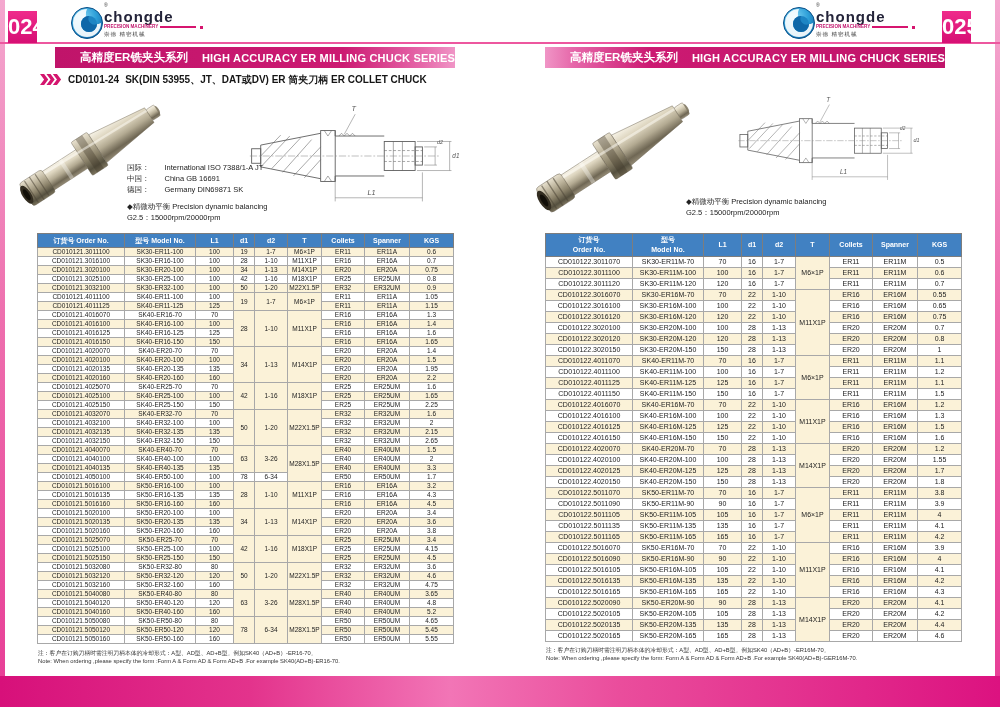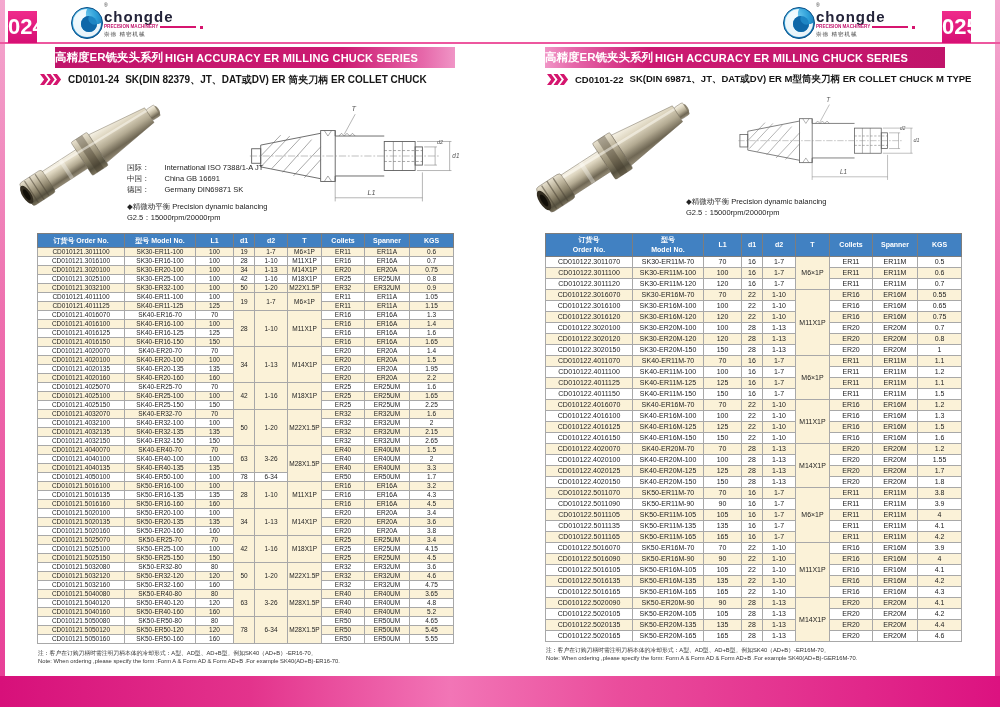--- a/index.html
+++ b/index.html
@@ -18,21 +18,21 @@
   .logo-circle svg{width:34px;height:34px;margin-top:3px;}
   .logo-col{display:flex;flex-direction:column;line-height:1;}
   .logo-reg{font-size:5px;color:#333;height:6px;}
   .logo-name{font-size:15px;font-weight:900;color:#24243a;letter-spacing:1px;text-transform:lowercase;}
   .logo-sub{display:flex;align-items:center;gap:2px;font-size:4.6px;color:#c2156d;font-weight:bold;margin-top:1px;}
   .logo-subline{width:36px;height:2px;background:#d6156f;display:inline-block;}
   .logo-subsq{width:3px;height:3px;background:#d6156f;display:inline-block;margin-left:2px;}
   .logo-cn{font-size:5.5px;color:#444;margin-top:2px;letter-spacing:1px;}
 
   .titlebar{position:absolute;top:47px;width:400px;height:21px;display:flex;align-items:center;
-            justify-content:flex-start;gap:2px;white-space:nowrap;z-index:2;}
+            justify-content:flex-end;gap:14px;white-space:nowrap;z-index:2;}
   #tb-l{left:55px;background:linear-gradient(90deg,#c0146a 0%,#cc1a72 72%,#e668aa 92%,#f095c6 100%);}
   #tb-r{left:545px;background:linear-gradient(90deg,#f095c6 0%,#e668aa 7%,#cc1a72 26%,#c0146a 100%);}
   .titlebar .zh{color:#fff;font-weight:bold;font-size:11.5px;}
   .titlebar .en{color:#fff;font-weight:bold;font-size:11px;letter-spacing:.2px;}
 
   .subtitle{position:absolute;top:72px;height:15px;display:flex;align-items:center;gap:6px;
             color:#151515;font-weight:600;white-space:nowrap;}
   #st-l{left:40px;font-size:10px;} #st-r{left:547px;font-size:9.5px;}
 
   .photo{position:absolute;} .drawing{position:absolute;}
@@ -201,28 +201,21 @@
   <div class="titlebar" id="tb-r">
     <span class="zh">高精度ER铣夹头系列</span>
     <span class="en">HIGH ACCURACY ER MILLING CHUCK SERIES</span>
   </div>
 
   <div class="subtitle" id="st-l">
     <svg width="22" height="11">
         <use href="#chevrons"></use>
       </svg>
     <span>CD0101-24</span>
-    <span>SK(DIN 82379、JT、DAT或DV) ER 筒夹刀柄  ER COLLET CHUCK</span>
-  </div>
-  <div class="subtitle" id="st-r">
-    <svg width="22" height="11">
-        <use href="#chevrons"></use>
-      </svg>
-    <span>CD0101-22</span>
-    <span>SK(DIN 69871、JT、DAT或DV)  ER M型筒夹刀柄   ER COLLET  CHUCK M TYPE</span>
+    <span>SK(DIN 53955、JT、DAT或DV) ER 筒夹刀柄  ER COLLET CHUCK</span>
   </div>
 
   <svg class="photo" id="ph-l" viewBox="0 0 200 140">
       <use href="#tool-photo"></use>
     </svg>
   <svg class="photo" id="ph-r" viewBox="0 0 200 140">
       <use href="#tool-photo"></use>
     </svg>
 
   <svg class="drawing" id="dr-l" viewBox="0 0 240 135">

